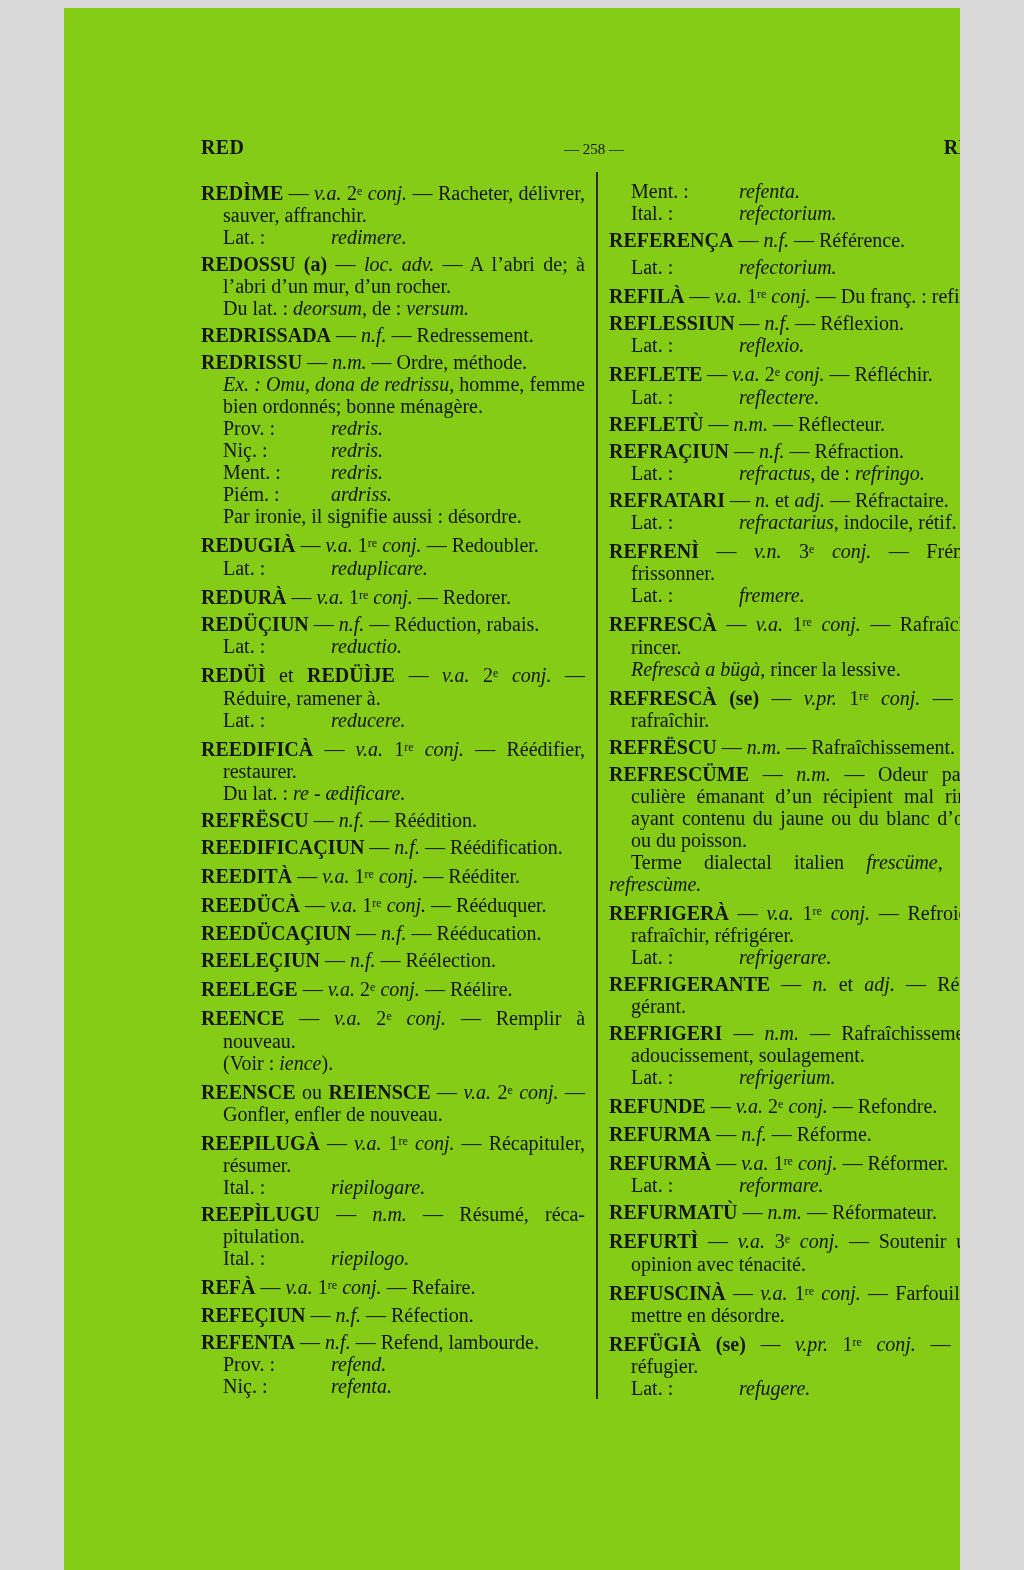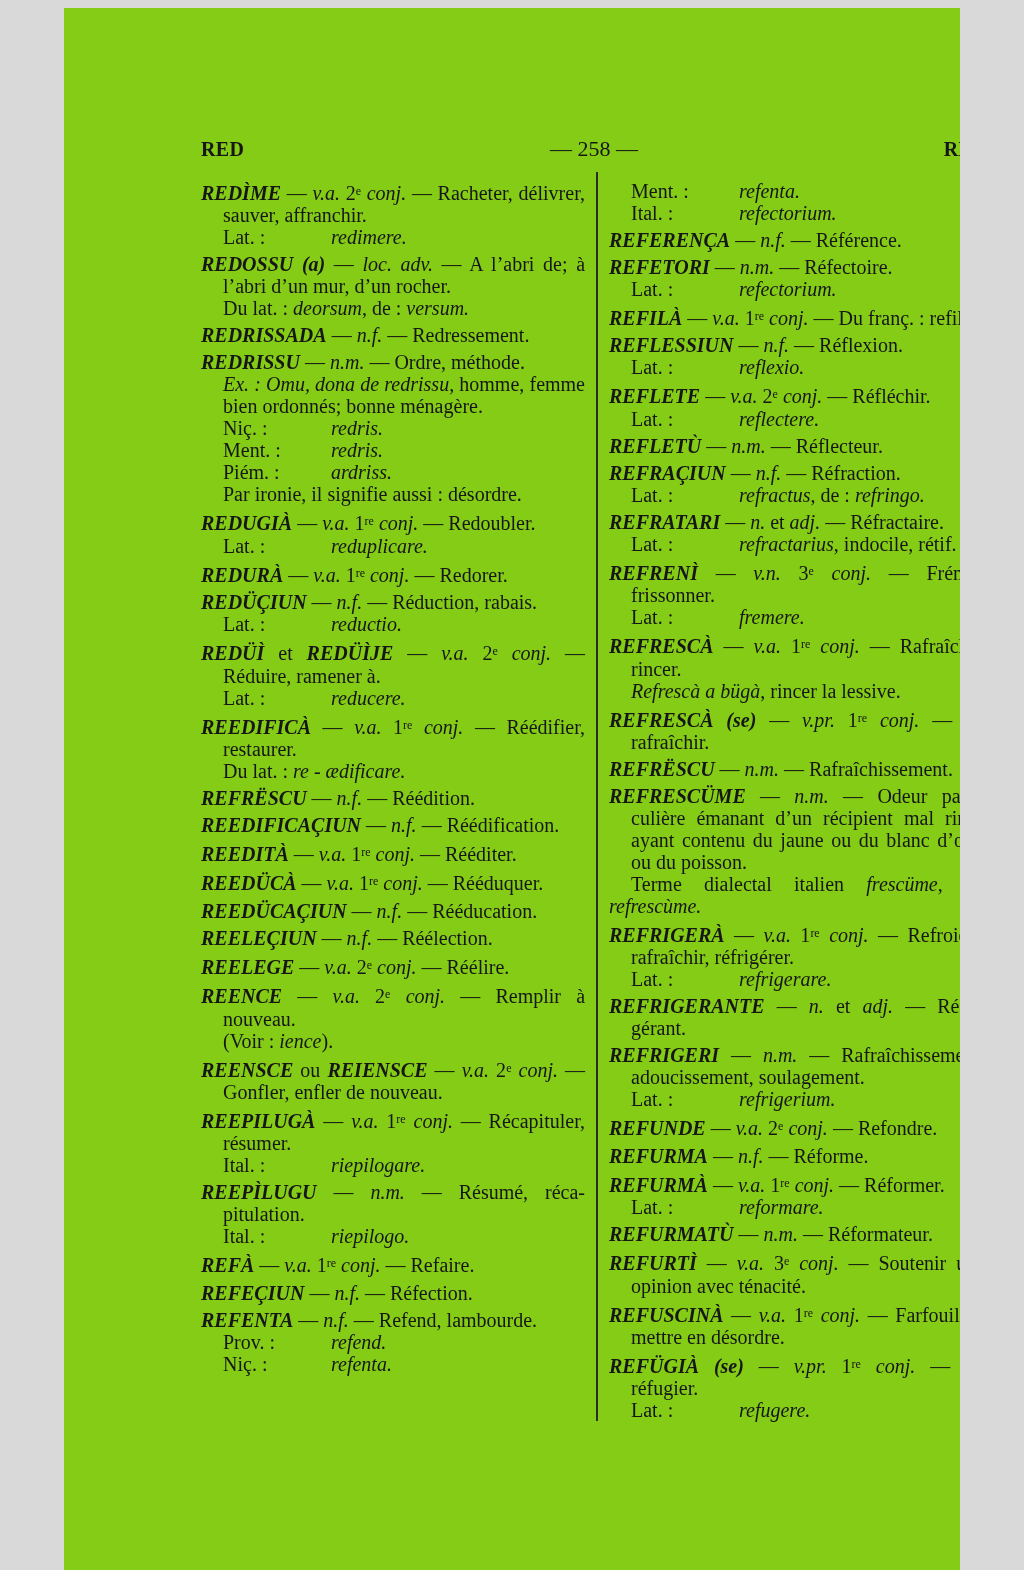--- a/index.html
+++ b/index.html
@@ -8,35 +8,35 @@
     background:#84cc16;color:#161616;
     font-family:"Liberation Serif","DejaVu Serif",serif;
     overflow:hidden;
   }
   .header{
     position:absolute;left:137px;top:128px;width:784px;
     display:flex;justify-content:space-between;align-items:baseline;
     font-size:20px;
   }
   .hword{font-weight:bold;letter-spacing:0.4px;}
-  .pagenum{font-size:22px;}
+  .pagenum{font-size:15px;}
   .content{
     position:absolute;left:137px;top:172px;width:784px;
     display:flex;justify-content:space-between;align-items:stretch;
   }
   .col{width:384px;font-size:20px;line-height:22px;hyphens:manual;}
   .col-right{width:376px;}
   .divider{width:2px;background:#2c2c2c;margin-top:-8px;}
   .entry{margin-top:5px;}
   .entry:first-child{margin-top:0;}
   .entry p{margin:0;}
   .p-entry{text-align:justify;padding-left:22px;text-indent:-22px;}
   .p-sub{text-align:justify;padding-left:22px;}
   .p-note{text-align:justify;text-indent:22px;}
-  .b{font-weight:bold;font-style:italic;}
+  .b{font-weight:bold;}
   .i{font-style:italic;}
   .sup{font-size:0.6em;vertical-align:0.45em;}
   .lab{display:inline-block;min-width:108px;}
 </style>
 </head>
 <body>
 
 <div class="page">
   <div class="header">
     <span class="hword">RED</span>
@@ -52,20 +52,21 @@
         <div class="entry">
           <p class="p-entry"><span class="b">REDOSSU (a)</span><span> — </span><span class="i">loc. adv.</span><span> — A l’abri de; à l’abri d’un mur, d’un rocher.</span></p>
           <p class="p-sub"><span>Du lat. : </span><span class="i">deorsum</span><span>, de : </span><span class="i">versum.</span></p>
         </div>
         <div class="entry">
           <p class="p-entry"><span class="b">REDRISSADA</span><span> — </span><span class="i">n.f.</span><span> — Redressement.</span></p>
         </div>
         <div class="entry">
           <p class="p-entry"><span class="b">REDRISSU</span><span> — </span><span class="i">n.m.</span><span> — Ordre, méthode.</span></p>
           <p class="p-sub"><span class="i">Ex. : Omu, dona de redrissu,</span><span> homme, femme bien ordonnés; bonne ménagère.</span></p>
+          <p class="p-sub"><span class="lab">Prov. :</span><span class="i">redris.</span></p>
           <p class="p-sub"><span class="lab">Niç. :</span><span class="i">redris.</span></p>
           <p class="p-sub"><span class="lab">Ment. :</span><span class="i">redris.</span></p>
           <p class="p-sub"><span class="lab">Piém. :</span><span class="i">ardriss.</span></p>
           <p class="p-sub"><span>Par ironie, il signifie aussi : désordre.</span></p>
         </div>
         <div class="entry">
           <p class="p-entry"><span class="b">REDUGIÀ</span><span> — </span><span class="i">v.a.</span><span> 1</span><span class="sup">re</span><span> </span><span class="i">conj.</span><span> — Redoubler.</span></p>
           <p class="p-sub"><span class="lab">Lat. :</span><span class="i">reduplicare.</span></p>
         </div>
         <div class="entry">
@@ -134,21 +135,20 @@
     <div class="divider" style="background: rgb(44, 44, 44);"></div>
     <div class="col col-right" id="col-right">
         <div class="entry">
           <p class="p-sub"><span class="lab">Ment. :</span><span class="i">refenta.</span></p>
           <p class="p-sub"><span class="lab">Ital. :</span><span class="i">refectorium.</span></p>
         </div>
         <div class="entry">
           <p class="p-entry"><span class="b">REFERENÇA</span><span> — </span><span class="i">n.f.</span><span> — Référence.</span></p>
         </div>
         <div class="entry">
-          <p class="p-entry"><span class="b">REFETORI</span><span> — </span><span class="i">n.m.</span><span> — Réfectoire.</span></p>
           <p class="p-sub"><span class="lab">Lat. :</span><span class="i">refectorium.</span></p>
         </div>
         <div class="entry">
           <p class="p-entry"><span class="b">REFILÀ</span><span> — </span><span class="i">v.a.</span><span> 1</span><span class="sup">re</span><span> </span><span class="i">conj.</span><span> — Du franç. : refiler.</span></p>
         </div>
         <div class="entry">
           <p class="p-entry"><span class="b">REFLESSIUN</span><span> — </span><span class="i">n.f.</span><span> — Réflexion.</span></p>
           <p class="p-sub"><span class="lab">Lat. :</span><span class="i">reflexio.</span></p>
         </div>
         <div class="entry">

